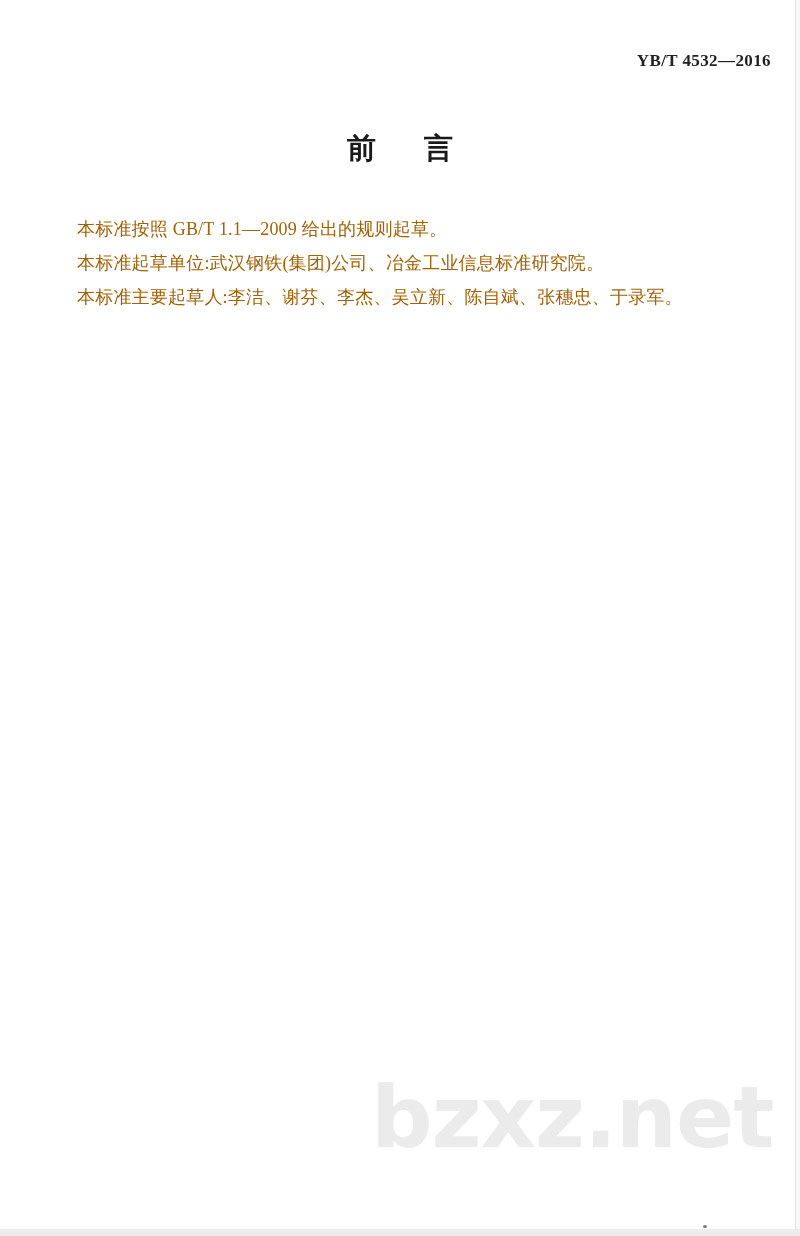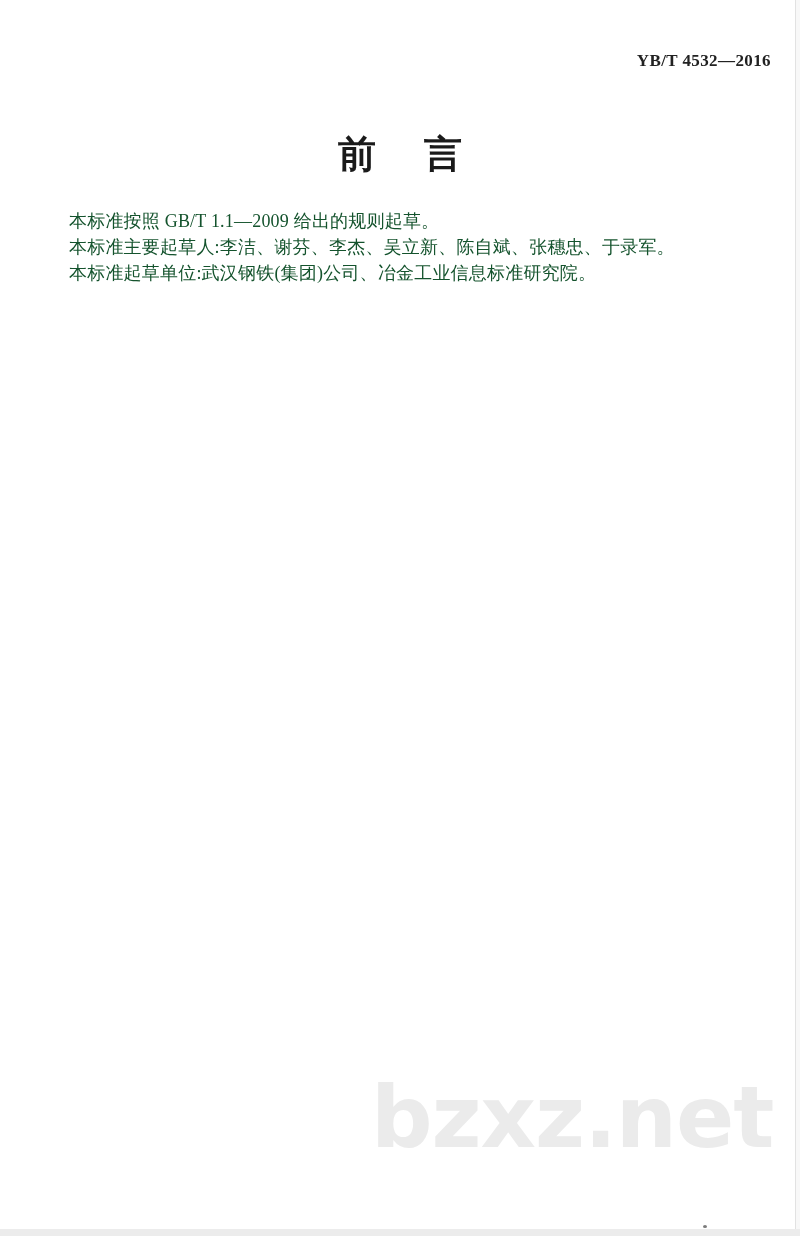--- a/index.html
+++ b/index.html
@@ -28,40 +28,40 @@
     color: #222222;
   }
   
   .page-title {
     position: absolute;
     top: 129px;
     left: 0;
     width: 100%;
     text-align: center;
     font-family: "DejaVu Sans", "Liberation Sans", sans-serif;
-    font-size: 38px;
+    font-size: 29px;
     font-weight: bold;
     color: #1a1a1a;
   }
   .page-title .t2 {
     margin-left: 48px;
   }
   
   .foreword {
     position: absolute;
     top: 208px;
     left: 69px;
     right: 24px;
   }
   .foreword p {
-    margin: 0;
+    margin: 8px;
     font-size: 18px;
     line-height: 26px;
     letter-spacing: 0.2px;
-    color: #14532d;
+    color: #a16207;
   }
   
   .watermark {
     position: absolute;
     left: 371px;
     top: 1078px;
     font-family: "DejaVu Sans", "Liberation Sans", sans-serif;
     font-size: 86px;
     font-weight: bold;
     line-height: 0.92;
@@ -114,22 +114,22 @@
   <div class="right-edge-line"></div>
 
   <div class="doc-number">YB/T 4532—2016</div>
 
   <div class="page-title">
     <span class="t1">前</span><span class="t2">言</span>
   </div>
 
   <div class="foreword">
     <p>本标准按照 GB/T 1.1—2009 给出的规则起草。</p>
+    <p>本标准起草单位:武汉钢铁(集团)公司、冶金工业信息标准研究院。</p>
     <p>本标准主要起草人:李洁、谢芬、李杰、吴立新、陈自斌、张穗忠、于录军。</p>
-    <p>本标准起草单位:武汉钢铁(集团)公司、冶金工业信息标准研究院。</p>
   </div>
 
   <div class="watermark">bzxz.net</div>
 
   <div class="scan-speck"></div>
   <div class="bottom-strip"></div>
 
 </div>
 
 </body></html>

